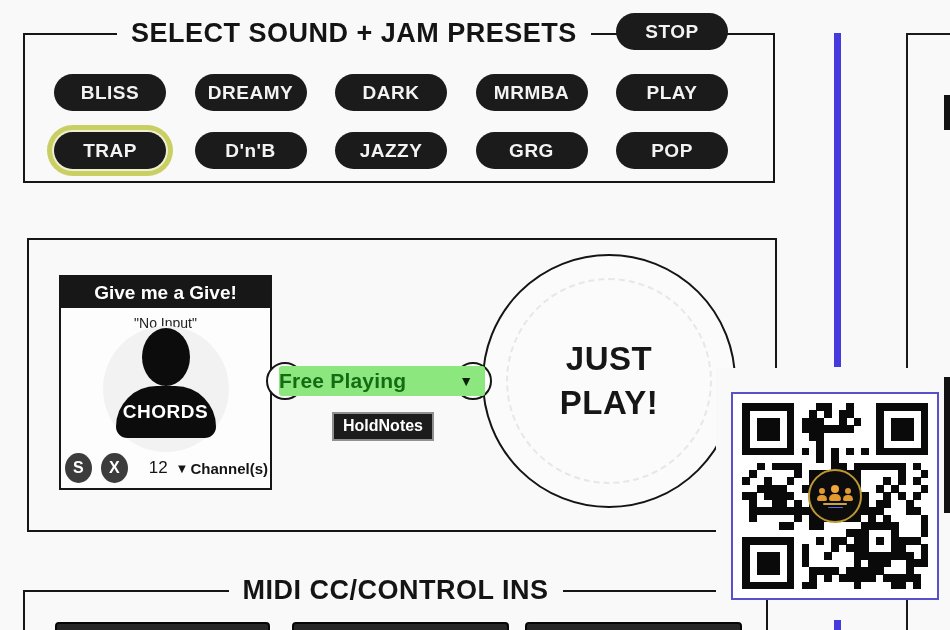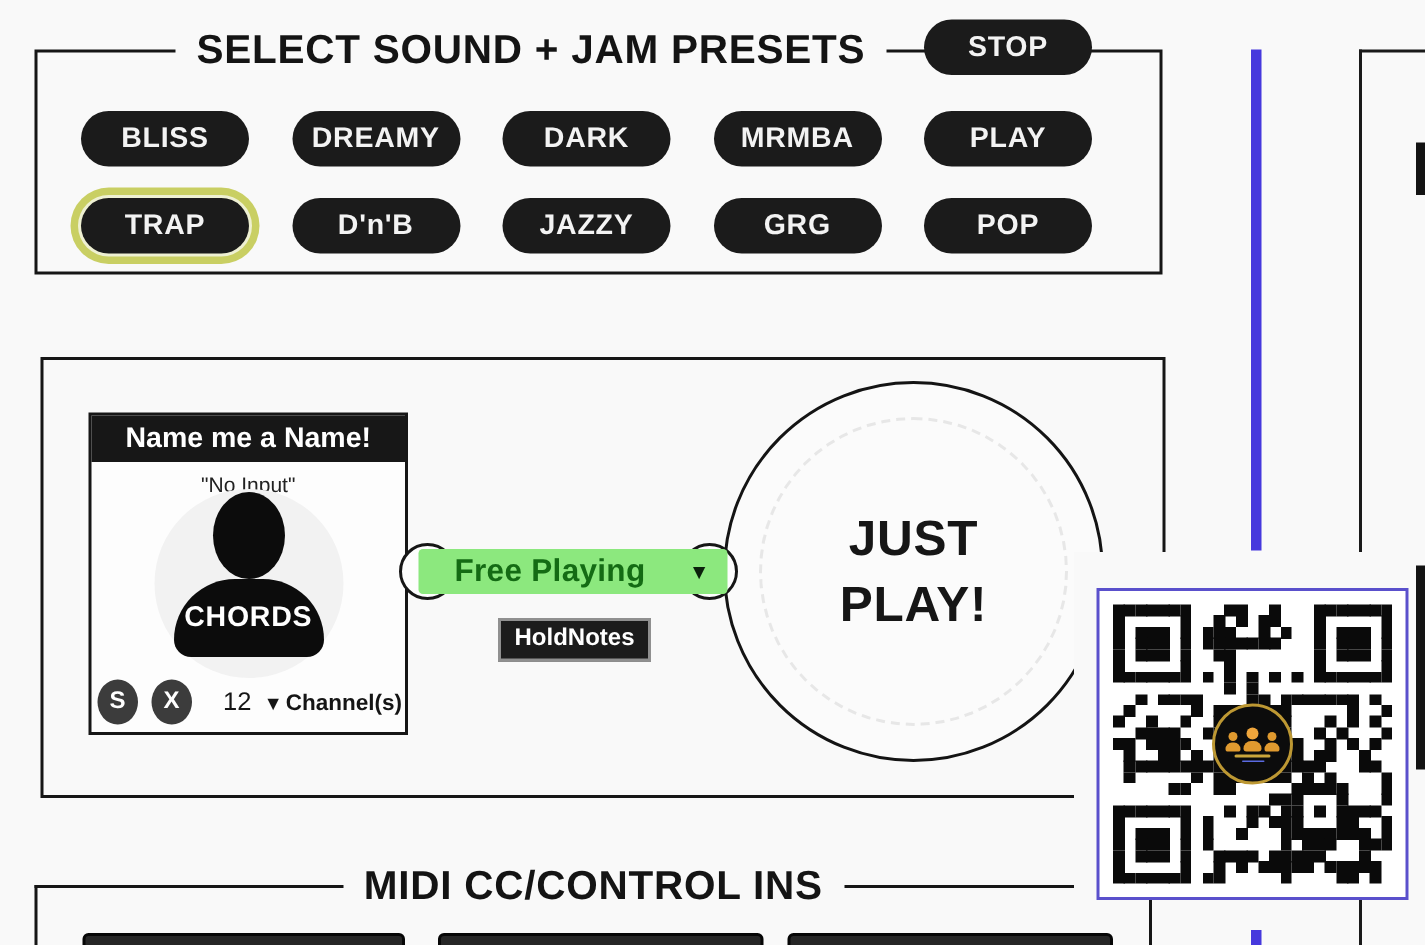--- a/index.html
+++ b/index.html
@@ -83,21 +83,21 @@
     background:#fdfdfd; border:2px solid #161616;
   }
   .conn-left { left:237px; top:122px; }
   .conn-right { left:425px; top:122px; }
   .mode-dd {
     position:absolute; left:250px; top:126px; width:206px; height:30px;
     background:var(--green,#8ce87e); border-radius:3px; cursor:pointer;
     display:flex; align-items:center;
   }
   .mode-dd .val {
-    padding-left:24px; font-size:21px; font-weight:700; color:var(--greentx,#146b14);
+    padding-left:0; font-size:21px; font-weight:700; color:var(--greentx,#146b14);
     letter-spacing:.2px;
   }
   .mode-dd .caret { position:absolute; right:12px; font-size:14px; color:#0c200c; }
   .hold-btn {
     position:absolute; left:303px; top:172px; padding:3px 9px 4px;
     background:#1c1c1c; border:2px solid #909090; color:#fff;
     font-family:"Liberation Sans", sans-serif;
     font-size:16px; font-weight:700; cursor:pointer;
   }
   .play-circle {
@@ -181,21 +181,21 @@
         <button class="pill">D'n'B</button>
         <button class="pill">JAZZY</button>
         <button class="pill">GRG</button>
         <button class="pill">POP</button>
       </div>
   </section>
 
   <section class="panel chords">
 
     <div class="module">
-      <div class="module-titlebar">Name me a Name!</div>
+      <div class="module-titlebar">Give me a Give!</div>
       <div class="no-input">"No Input"</div>
       <div class="avatar-wrap">
         <div class="avatar-halo"></div>
         <div class="avatar-head"></div>
         <div class="avatar-body">
           <span>CHORDS</span>
         </div>
       </div>
       <div class="module-footer">
         <button class="round-btn">S</button>

